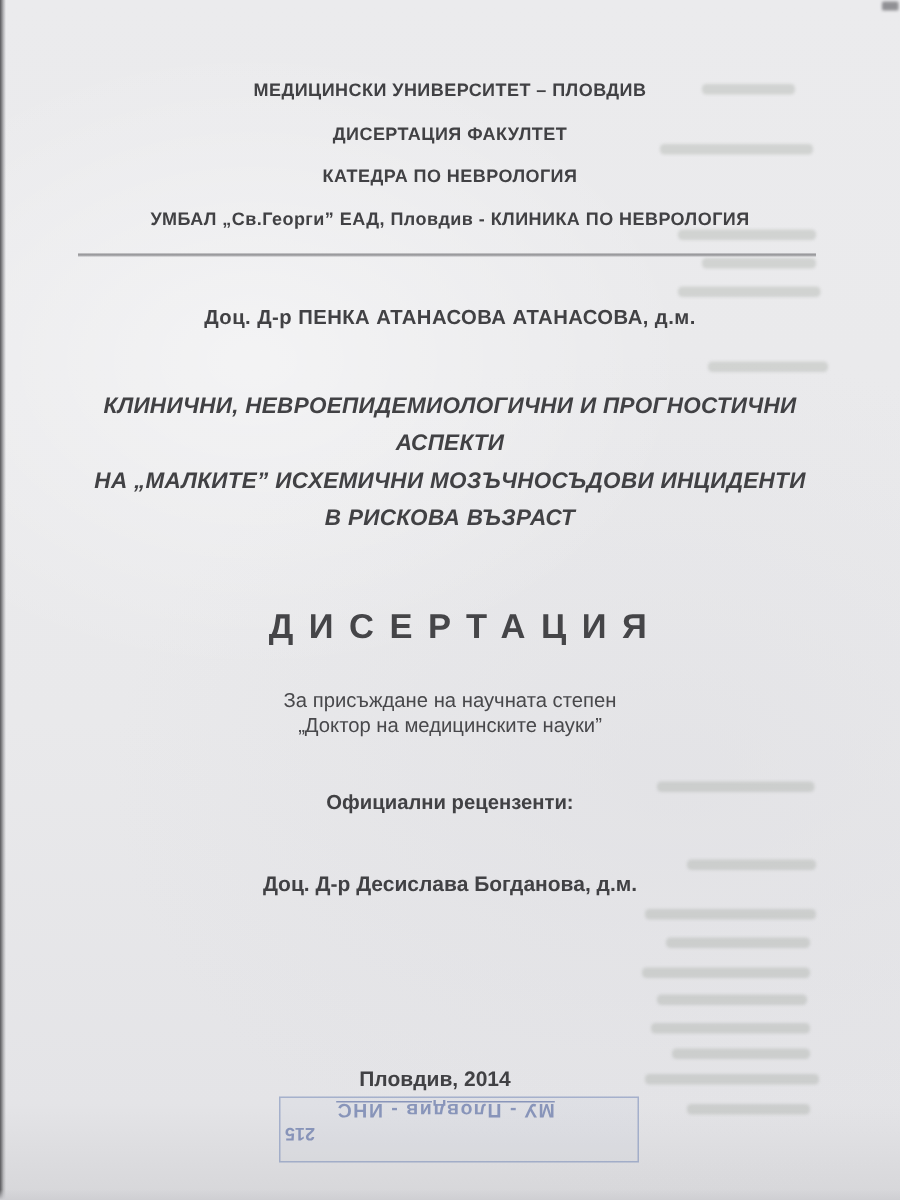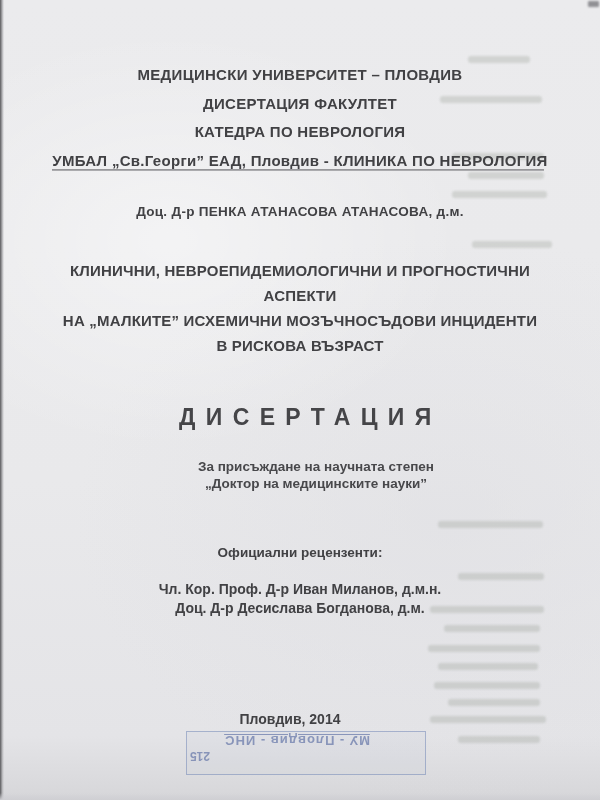--- a/index.html
+++ b/index.html
@@ -22,42 +22,42 @@
   }
   .edge-bottom{
     position:absolute;left:0;bottom:0;width:600px;height:7px;
     background:linear-gradient(to bottom,rgba(200,200,204,0),#cfcfd3);
   }
   .scan-artifact{
     position:absolute;right:1px;top:1px;width:11px;height:6px;
     background:rgba(70,70,75,0.55);filter:blur(1px);border-radius:1px;
   }
   .txt{position:absolute;left:0;width:600px;text-align:center;font-weight:700;}
-  .hdr{font-size:15px;letter-spacing:0.3px;margin-top:13px;}
+  .hdr{font-size:12px;letter-spacing:0.3px;}
   .hdr1{top:53px;}
   .hdr2{top:82px;}
   .hdr3{top:110px;}
   .hdr4{top:139px;}
   .rule{
     position:absolute;left:52px;top:169px;width:492px;height:2px;
     background:linear-gradient(to bottom,#8d8d90,#b5b5b8);border:none;margin:0;
   }
   .author{top:204px;font-size:13.5px;letter-spacing:0.3px;}
   .title-block{
     position:absolute;left:20px;top:258px;width:560px;
-    text-align:center;font-weight:700;font-size:15px;line-height:25px;letter-spacing:0.2px;
+    text-align:center;font-weight:700;font-size:15px;line-height:25px;letter-spacing:0.2px;font-style:italic;
   }
   .doctype{
     top:404px;font-size:23px;letter-spacing:0.45em;margin-left:0.45em;color:#454548;
   }
   .degree{
-    position:absolute;left:116px;top:459px;width:400px;
-    text-align:center;font-weight:700;font-size:13.5px;line-height:16.5px;color:#48484b;
+    position:absolute;left:100px;top:459px;width:400px;
+    text-align:center;font-weight:400;font-size:13.5px;line-height:16.5px;color:#48484b;
   }
-  .rev-heading{top:545px;font-size:13.5px;}
+  .rev-heading{top:527px;font-size:13.5px;}
   .rev-list{
     position:absolute;left:60px;top:580px;width:480px;
     text-align:center;font-weight:700;font-size:14px;line-height:18.5px;
   }
   .footer{top:711px;transform:translateX(-10px);font-size:14px;}
   .stamp{
     position:absolute;left:186px;top:731px;width:238px;height:42px;
     border:1px solid rgba(108,130,180,0.5);
     background:rgba(160,175,210,0.06);
   }
@@ -121,21 +121,20 @@
 
   <div class="txt doctype">ДИСЕРТАЦИЯ</div>
 
   <div class="degree">
     <div>За присъждане на научната степен</div>
     <div>„Доктор на медицинските науки”</div>
   </div>
 
   <div class="txt rev-heading">Официални рецензенти:</div>
   <div class="rev-list">
-    <div>Чл. Кор. Проф. Д-р Иван Миланов, д.м.н.</div>
     <div>Доц. Д-р Десислава Богданова, д.м.</div>
   </div>
 
   <div class="txt footer">Пловдив, 2014</div>
 
   <div class="stamp">
     <div class="stamp-inner">
       <div class="stamp-text">МУ - Пловдив - ИНС</div>
       <div class="stamp-num">215</div>
     </div>

